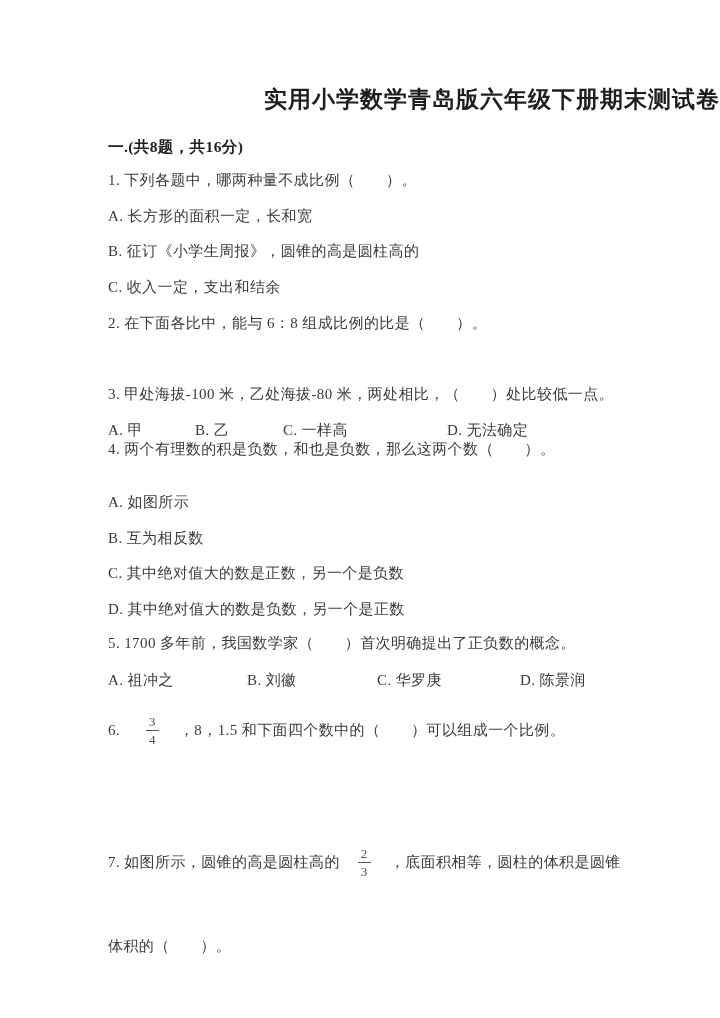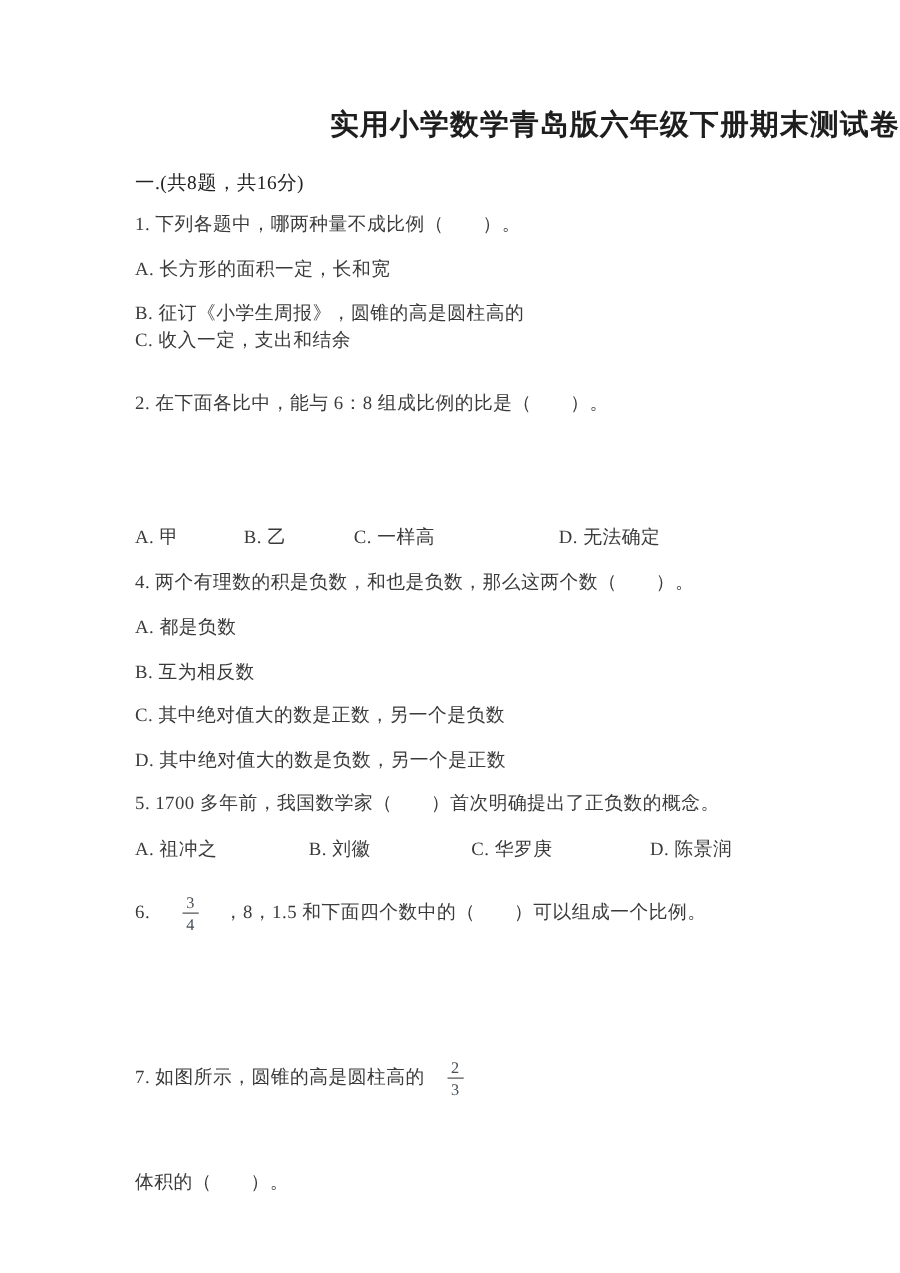--- a/index.html
+++ b/index.html
@@ -25,21 +25,21 @@
     white-space: nowrap;
   }
   .line {
     position: absolute;
     left: 108px;
     font-size: 15px;
     line-height: 20px;
     letter-spacing: 0.4px;
     white-space: nowrap;
   }
-  .heading { font-weight: 400; font-size: 15.5px; color: #222; }
+  .heading { font-weight: 700; font-size: 15.5px; color: #222; }
   .opt-row { right: 0; height: 20px; }
   .opt { position: absolute; top: 0; white-space: nowrap; }
   .frac-line { display: flex; align-items: center; height: 44px; }
   .frac {
     display: inline-flex;
     flex-direction: column;
     align-items: center;
     font-size: 13px;
     line-height: 15px;
     color: #474f56;
@@ -52,33 +52,34 @@
 
 <div class="page">
 
   <div class="title">实用小学数学青岛版六年级下册期末测试卷</div>
 
   <div class="line heading" style="top:137px">一.(共8题，共16分)</div>
 
   <div class="line" style="top:170px">1. 下列各题中，哪两种量不成比例（　　）。</div>
   <div class="line" style="top:206px">A. 长方形的面积一定，长和宽</div>
   <div class="line" style="top:241px">B. 征订《小学生周报》，圆锥的高是圆柱高的</div>
-  <div class="line" style="top:263px">C. 收入一定，支出和结余</div>
+  <div class="line" style="top:277px">C. 收入一定，支出和结余</div>
 
   <div class="line" style="top:313px">2. 在下面各比中，能与 6：8 组成比例的比是（　　）。</div>
 
+  <div class="line" style="top:384px">3. 甲处海拔-100 米，乙处海拔-80 米，两处相比，（　　）处比较低一点。</div>
   <div class="line opt-row" style="top:420px">
     <span class="opt" style="left:0">A. 甲</span>
     <span class="opt" style="left:87px">B. 乙</span>
     <span class="opt" style="left:175px">C. 一样高</span>
     <span class="opt" style="left:339px">D. 无法确定</span>
   </div>
 
-  <div class="line" style="top:456px">4. 两个有理数的积是负数，和也是负数，那么这两个数（　　）。</div>
-  <div class="line" style="top:492px">A. 都是负数</div>
+  <div class="line" style="top:439px">4. 两个有理数的积是负数，和也是负数，那么这两个数（　　）。</div>
+  <div class="line" style="top:492px">A. 如图所示</div>
   <div class="line" style="top:528px">B. 互为相反数</div>
   <div class="line" style="top:599px">D. 其中绝对值大的数是负数，另一个是正数</div>
   <div class="line" style="top:563px">C. 其中绝对值大的数是正数，另一个是负数</div>
 
   <div class="line" style="top:633px">5. 1700 多年前，我国数学家（　　）首次明确提出了正负数的概念。</div>
   <div class="line opt-row" style="top:670px">
     <span class="opt" style="left:0">A. 祖冲之</span>
     <span class="opt" style="left:139px">B. 刘徽</span>
     <span class="opt" style="left:269px">C. 华罗庚</span>
     <span class="opt" style="left:412px">D. 陈景润</span>
@@ -92,16 +93,17 @@
     </span>
     <span>，8，1.5 和下面四个数中的（　　）可以组成一个比例。</span>
   </div>
 
   <div class="line frac-line" style="top:840px">
     <span>7. 如图所示，圆锥的高是圆柱高的</span>
     <span class="frac" style="margin:0 19px 0 18px">
       <span class="frac-num">2</span>
       <span class="frac-den">3</span>
     </span>
+    <span>，底面积相等，圆柱的体积是圆锥</span>
   </div>
   <div class="line" style="top:936px">体积的（　　）。</div>
 
 </div>
 
 </body></html>

